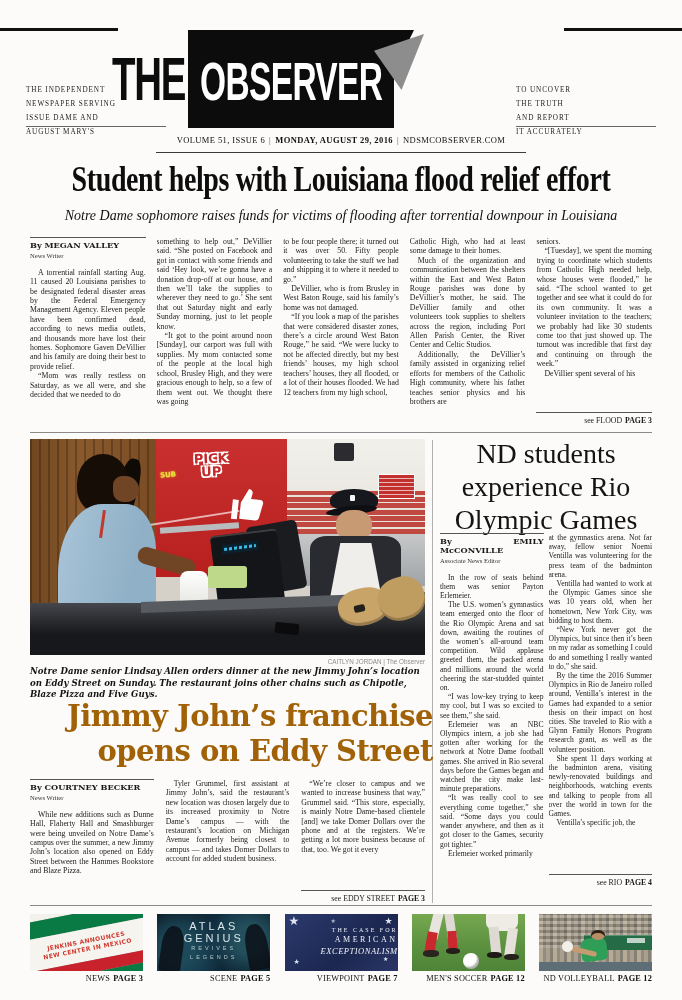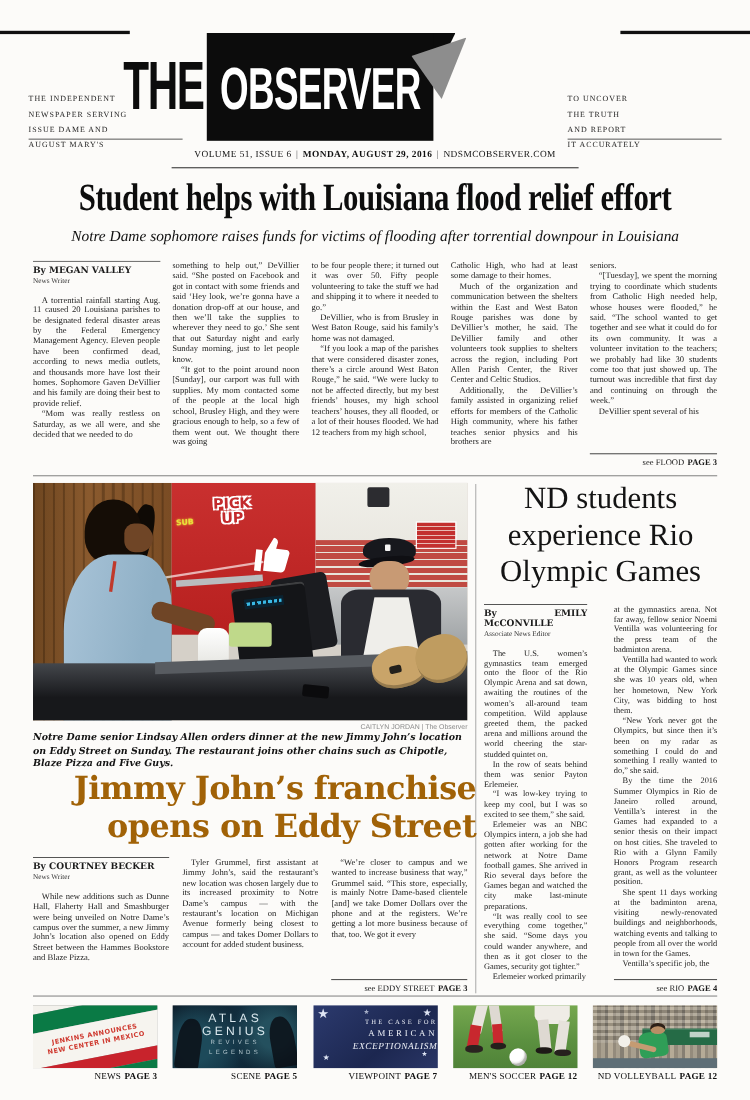--- a/index.html
+++ b/index.html
@@ -85,21 +85,21 @@
 
   .credit { position:absolute; left:30px; top:658px; width:395px; text-align:right; font-family:"Liberation Sans",sans-serif; font-size:6.3px; color:#8a8a8a; }
   .caption { position:absolute; left:30px; top:666px; width:395px; font-family:"DejaVu Serif",serif; font-weight:bold; font-style:italic; font-size:8.6px; line-height:11.5px; color:#131313; }
 
   
   .jj-headline { position:absolute; left:22px; top:699px; width:411px; text-align:right; font-family:"DejaVu Serif",serif; font-weight:bold; font-size:29px; line-height:35px; letter-spacing:-0.5px; color:#a16207; }
   .story-jj { position:absolute; left:30px; top:779px; width:395px; height:124px; gap:12px; }
 
   
   .rio-headline { position:absolute; left:440px; top:437px; width:212px; text-align:center; font-weight:400; font-size:28px; line-height:33px; color:#141414; }
-  .story-rio { position:absolute; left:440px; top:549px; width:212px; height:354px; gap:24px; }
+  .story-rio { position:absolute; left:440px; top:533px; width:212px; height:354px; gap:5px; }
   .story-rio .col { font-size:7.6px; line-height:9.2px; }
 
   
   .teaser-rule { position:absolute; top:905px; left:30px; width:622px; border-top:1px solid #8a8a8a; }
   .teasers { position:absolute; top:914px; left:30px; width:622px; display:flex; justify-content:space-between; }
   .teaser { width:113px; }
   .tz-img { position:relative; width:113px; height:57px; overflow:hidden; background:#999; }
   .tz-img div, .tz-img span { position:absolute; }
   .tz-label { margin-top:3px; text-align:right; font-size:8.3px; letter-spacing:0.2px; color:#101010; }
   .tz-label b { margin-left:3px; }
@@ -313,22 +313,22 @@
   </div>
 
   <div class="rio-headline">ND students experience Rio Olympic Games</div>
   <div class="cols story-rio">
     <div class="col">
       <div class="byline">
         <span class="name">By EMILY McCONVILLE</span>
         <span class="title">Associate News Editor</span>
       </div>
       <div>
+          <p class="para">In the row of seats behind them was senior Payton Erlemeier.</p>
           <p class="para">The U.S. women’s gymnastics team emerged onto the floor of the Rio Olympic Arena and sat down, awaiting the routines of the women’s all-around team competition. Wild applause greeted them, the packed arena and millions around the world cheering the star-studded quintet on.</p>
-          <p class="para">In the row of seats behind them was senior Payton Erlemeier.</p>
           <p class="para">“I was low-key trying to keep my cool, but I was so excited to see them,” she said.</p>
           <p class="para">Erlemeier was an NBC Olympics intern, a job she had gotten after working for the network at Notre Dame football games. She arrived in Rio several days before the Games began and watched the city make last-minute preparations.</p>
           <p class="para">“It was really cool to see everything come together,” she said. “Some days you could wander anywhere, and then as it got closer to the Games, security got tighter.”</p>
           <p class="para">Erlemeier worked primarily</p>
         </div>
     </div>
     <div class="col cont">
       <div class="cont">
           <p class="para">at the gymnastics arena. Not far away, fellow senior Noemi Ventilla was volunteering for the press team of the badminton arena.</p>
           <p class="para">Ventilla had wanted to work at the Olympic Games since she was 10 years old, when her hometown, New York City, was bidding to host them.</p>

